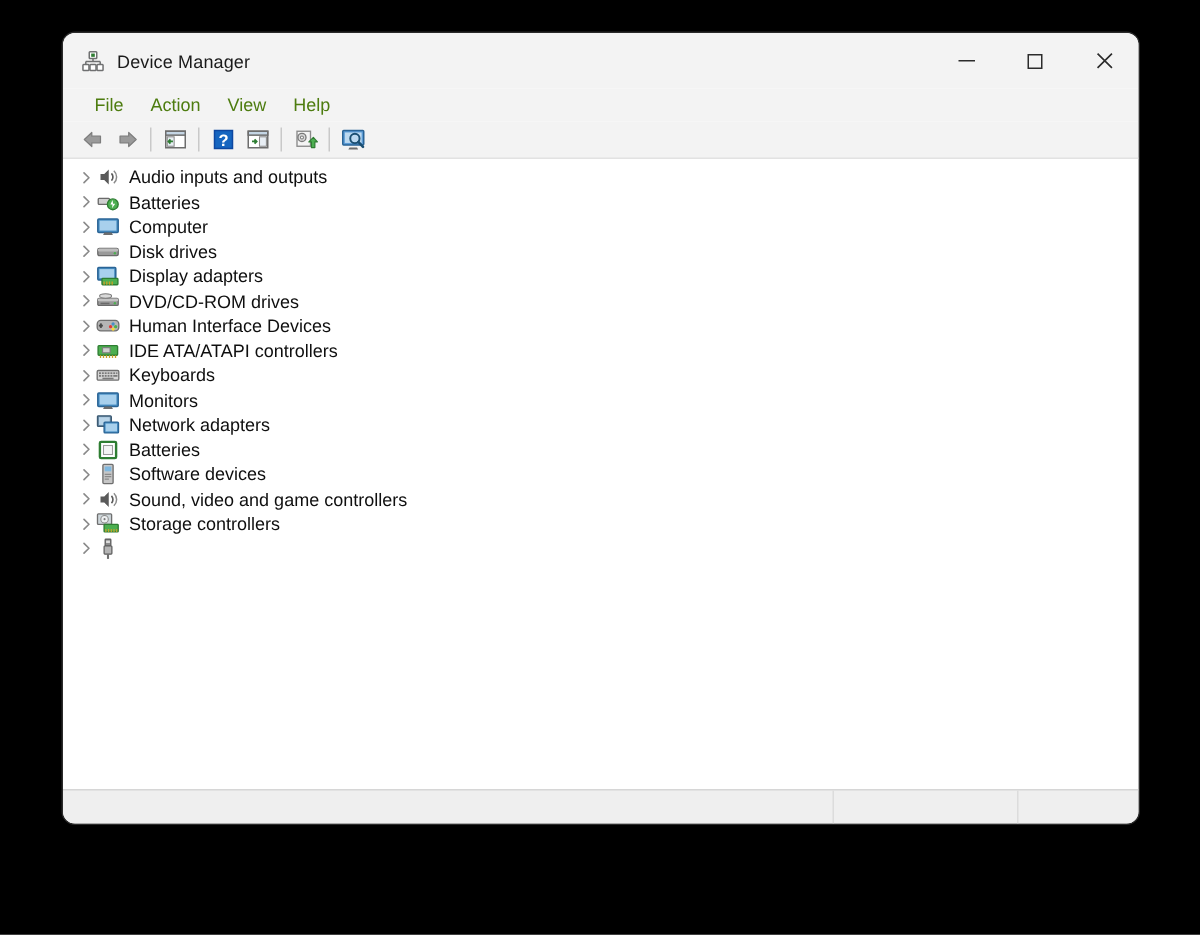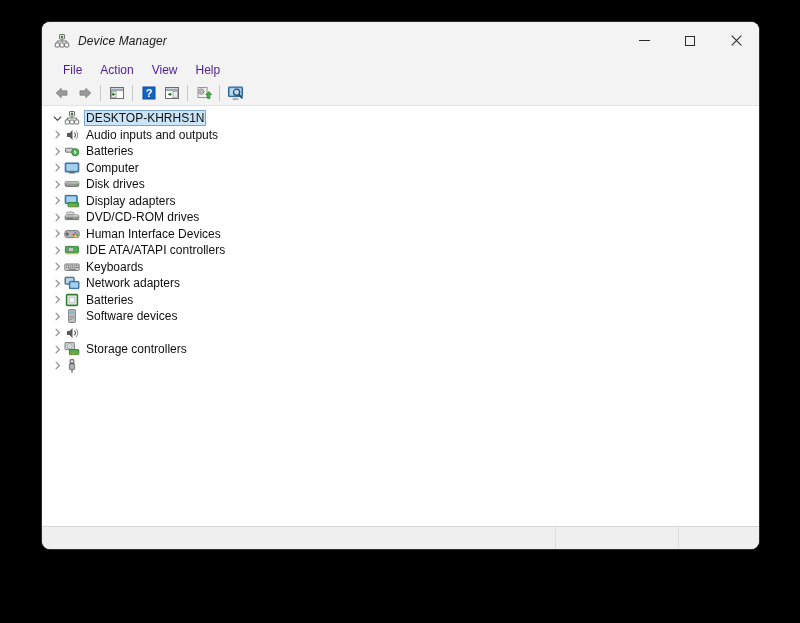--- a/index.html
+++ b/index.html
@@ -31,21 +31,20 @@
   }
 
   
   .titlebar {
     height: 37px;
     background: #f3f3f3;
     display: flex;
     align-items: center;
     flex: 0 0 auto;
     position: relative;
-    font-style: italic;
   }
   .title-icon {
     width: 16px;
     height: 16px;
     margin-left: 12px;
     margin-right: 8px;
     flex: 0 0 auto;
     display: block;
   }
   .title-text {
@@ -87,21 +86,21 @@
   .menubar {
     height: 22px;
     background: #f3f3f3;
     display: flex;
     align-items: center;
     padding-left: 12px;
     flex: 0 0 auto;
   }
   .menu-item {
     font-size: 12px;
-    color: #4c1d95;
+    color: #4d7c0f;
     padding: 2px 9px 3px 9px;
     border-radius: 3px;
     line-height: 1;
   }
 
   
   .toolbar {
     height: 24px;
     background: #f3f3f3;
     display: flex;
@@ -302,36 +301,20 @@
         <circle cx="9.6" cy="7.3" r="3.1" fill="none" stroke="#1b4f72" stroke-width="1.3"></circle>
         <path d="M11.9 9.6 L15 12.9" stroke="#1b4f72" stroke-width="1.7" stroke-linecap="round"></path>
       </svg>
     </div>
 
   </div>
 
   <div class="content">
     <div class="tree">
 
-      <div class="tree-row root selected">
-        <span class="chevron">
-          <svg width="9" height="9" viewBox="0 0 9 9">
-            <path d="M1.2 3 L4.5 6.3 L7.8 3" fill="none" stroke="#4a4a4a" stroke-width="1.1" stroke-linecap="round" stroke-linejoin="round"></path>
-          </svg>
-        </span>
-        <svg class="node-icon" viewBox="0 0 16 16">
-          <rect x="5.5" y="1.5" width="5" height="4.5" rx="0.5" fill="#ffffff" stroke="#6f7071" stroke-width="1"></rect>
-          <rect x="6.8" y="2.7" width="2.4" height="2.2" fill="#2e7d32"></rect>
-          <path d="M8 6 L8 8 M3.2 8 L12.8 8 M3.2 8 L3.2 10 M12.8 8 L12.8 10" stroke="#6f7071" stroke-width="1" fill="none"></path>
-          <rect x="1.3" y="10" width="4" height="4" rx="0.5" fill="#ffffff" stroke="#6f7071" stroke-width="1"></rect>
-          <rect x="6" y="10" width="4" height="4" rx="0.5" fill="#ffffff" stroke="#6f7071" stroke-width="1"></rect>
-          <rect x="10.7" y="10" width="4" height="4" rx="0.5" fill="#ffffff" stroke="#6f7071" stroke-width="1"></rect>
-        </svg>
-        <span class="node-label">DESKTOP-KHRHS1N</span>
-      </div>
 
       <div class="tree-row child">
         <span class="chevron">
           <svg width="9" height="9" viewBox="0 0 9 9">
               <path d="M3 1.2 L6.3 4.5 L3 7.8" fill="none" stroke="#8a8a8a" stroke-width="1.1" stroke-linecap="round" stroke-linejoin="round"></path>
             </svg>
         </span>
         <svg class="node-icon" viewBox="0 0 16 16">
           <path d="M3 6 L5.5 6 L8.5 3 L8.5 13 L5.5 10 L3 10 Z" fill="#5a5a5a"></path>
           <path d="M10.3 5.6 A3.4 3.4 0 0 1 10.3 10.4" fill="none" stroke="#5a5a5a" stroke-width="1.1"></path>
@@ -468,20 +451,33 @@
               <rect x="7.7" y="8" width="1.3" height="1.2"></rect>
             <rect x="9.6" y="8" width="1.3" height="1.2"></rect>
               <rect x="11.5" y="8" width="2.8" height="1.2"></rect>
             <rect x="4.3" y="9.8" width="7.4" height="1.1"></rect>
           </g>
         </svg>
         <span class="node-label">Keyboards</span>
       </div>
 
 
+      <div class="tree-row child">
+        <span class="chevron">
+          <svg width="9" height="9" viewBox="0 0 9 9">
+              <path d="M3 1.2 L6.3 4.5 L3 7.8" fill="none" stroke="#8a8a8a" stroke-width="1.1" stroke-linecap="round" stroke-linejoin="round"></path>
+            </svg>
+        </span>
+        <svg class="node-icon" viewBox="0 0 16 16">
+          <rect x="1.2" y="3" width="13.6" height="9" rx="0.7" fill="#4a90c4" stroke="#2a6496" stroke-width="1"></rect>
+          <rect x="2.4" y="4.1" width="11.2" height="6.6" fill="#a8d0ed"></rect>
+          <path d="M5.6 12 L10.4 12 L11.3 13.6 L4.7 13.6 Z" fill="#6d6d6d"></path>
+        </svg>
+        <span class="node-label">Monitors</span>
+      </div>
 
       <div class="tree-row child">
         <span class="chevron">
           <svg width="9" height="9" viewBox="0 0 9 9">
               <path d="M3 1.2 L6.3 4.5 L3 7.8" fill="none" stroke="#8a8a8a" stroke-width="1.1" stroke-linecap="round" stroke-linejoin="round"></path>
             </svg>
         </span>
         <svg class="node-icon" viewBox="0 0 16 16">
           <rect x="1" y="2.2" width="9.2" height="7" rx="0.6" fill="#6a8ca8" stroke="#3c5a72" stroke-width="0.9"></rect>
           <rect x="2" y="3.1" width="7.2" height="5.2" fill="#b9d4e8"></rect>
@@ -523,20 +519,21 @@
         <span class="chevron">
           <svg width="9" height="9" viewBox="0 0 9 9">
               <path d="M3 1.2 L6.3 4.5 L3 7.8" fill="none" stroke="#8a8a8a" stroke-width="1.1" stroke-linecap="round" stroke-linejoin="round"></path>
             </svg>
         </span>
         <svg class="node-icon" viewBox="0 0 16 16">
           <path d="M3 6 L5.5 6 L8.5 3 L8.5 13 L5.5 10 L3 10 Z" fill="#5a5a5a"></path>
           <path d="M10.3 5.6 A3.4 3.4 0 0 1 10.3 10.4" fill="none" stroke="#5a5a5a" stroke-width="1.1"></path>
           <path d="M11.9 3.8 A5.7 5.7 0 0 1 11.9 12.2" fill="none" stroke="#8a8a8a" stroke-width="1"></path>
         </svg>
+        <span class="node-label">Sound, video and game controllers</span>
       </div>
 
       <div class="tree-row child">
         <span class="chevron">
           <svg width="9" height="9" viewBox="0 0 9 9">
               <path d="M3 1.2 L6.3 4.5 L3 7.8" fill="none" stroke="#8a8a8a" stroke-width="1.1" stroke-linecap="round" stroke-linejoin="round"></path>
             </svg>
         </span>
         <svg class="node-icon" viewBox="0 0 16 16">
           <rect x="1" y="1.6" width="9.4" height="7" rx="0.6" fill="#cfd8dc" stroke="#6f6f6f" stroke-width="0.9"></rect>

